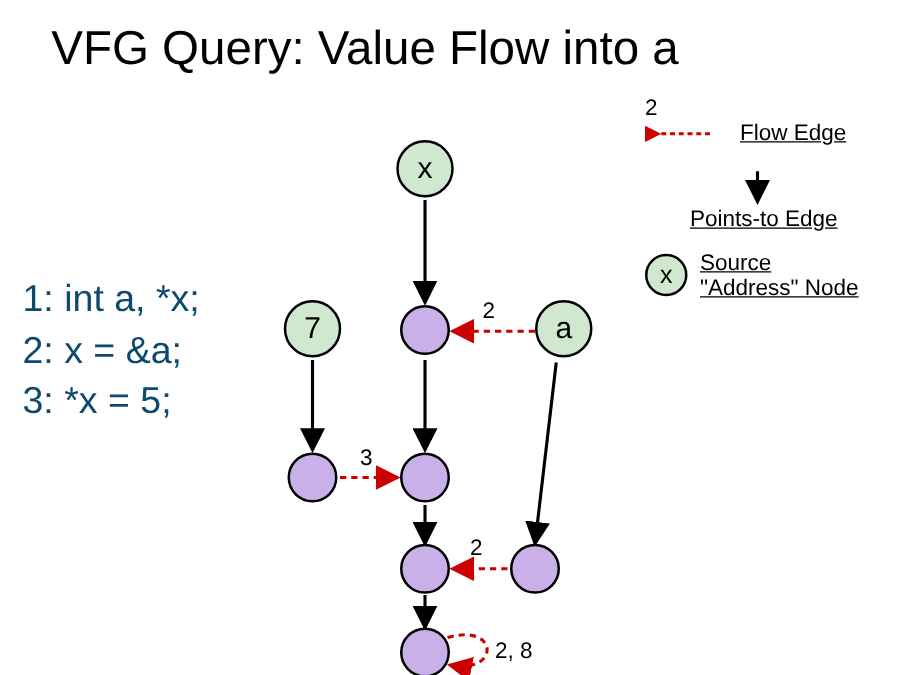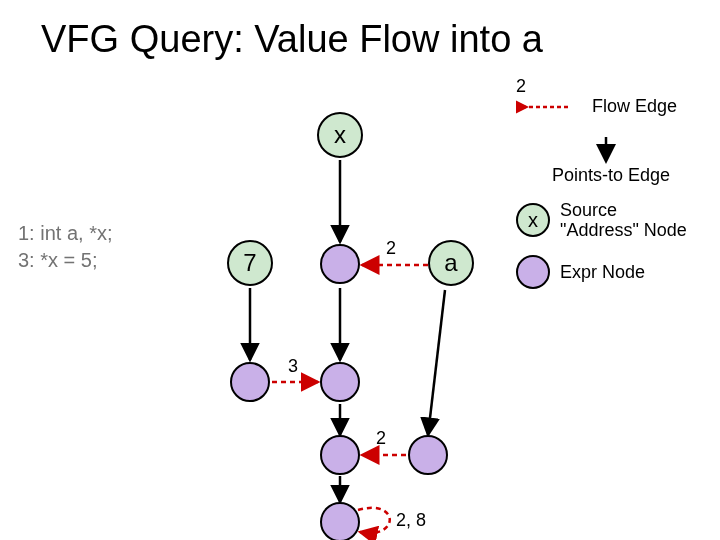--- a/index.html
+++ b/index.html
@@ -18,40 +18,41 @@
     left: 0;
     width: 584px;
     text-align: center;
     font-size: 38px;
     color: #000;
   }
   .code {
     position: absolute;
     left: 18px;
     top: 220px;
-    font-size: 20px;
-    color: #737373;
+    font-size: 30px;
+    color: #0c4a6e;
     line-height: 1.35;
   }
   .legend {
     position: absolute;
     right: 24px;
     top: 90px;
     width: 180px;
     font-size: 18px;
     color: #000;
   }
   .legend-row {
     display: flex;
     align-items: center;
     margin-bottom: 14px;
   }
   .legend-text {
     margin-left: 10px;
     line-height: 1.15;
+    text-decoration: underline;
   }
   .legend-node {
     width: 34px;
     height: 34px;
     border-radius: 50%;
     flex-shrink: 0;
   }
   .src-node {
     background: #CFE8CF;
     border: 2px solid #000;
@@ -98,20 +99,21 @@
     overflow: visible;
   }
 </style>
 </head>
 <body>
 
 <div class="title">VFG Query: Value Flow into a</div>
 
 <div class="code">
   <div>1: int a, *x;</div>
+  <div>2: x = &amp;a;</div>
   <div>3: *x = 5;</div>
 </div>
 
 <div class="legend">
   <div class="legend-row" style="margin-top:6px;">
     <svg width="56" height="16">
       <defs>
         <marker id="arr-red-l" markerWidth="8" markerHeight="8" refX="2" refY="4" orient="auto">
           <path d="M8,0 L0,4 L8,8 z" fill="#CC0000"></path>
         </marker>
@@ -134,24 +136,20 @@
     <div class="legend-text">Points-to Edge</div>
   </div>
 
   <div class="legend-row" style="margin-top:10px;">
     <div class="legend-node src-node" style="display:flex;align-items:center;justify-content:center;font-size:20px;">
       <span>x</span>
     </div>
     <div class="legend-text">Source "Address" Node</div>
   </div>
 
-  <div class="legend-row" style="margin-top:10px;">
-    <div class="legend-node expr-node"></div>
-    <div class="legend-text">Expr Node</div>
-  </div>
 </div>
 
 <div class="diagram">
 
   <svg class="edges">
     <defs>
       <marker id="arr-blk" markerWidth="8" markerHeight="8" refX="7" refY="4" orient="auto">
         <path d="M0,0 L8,4 L0,8 z" fill="#000"></path>
       </marker>
       <marker id="arr-red" markerWidth="8" markerHeight="8" refX="7" refY="4" orient="auto">

